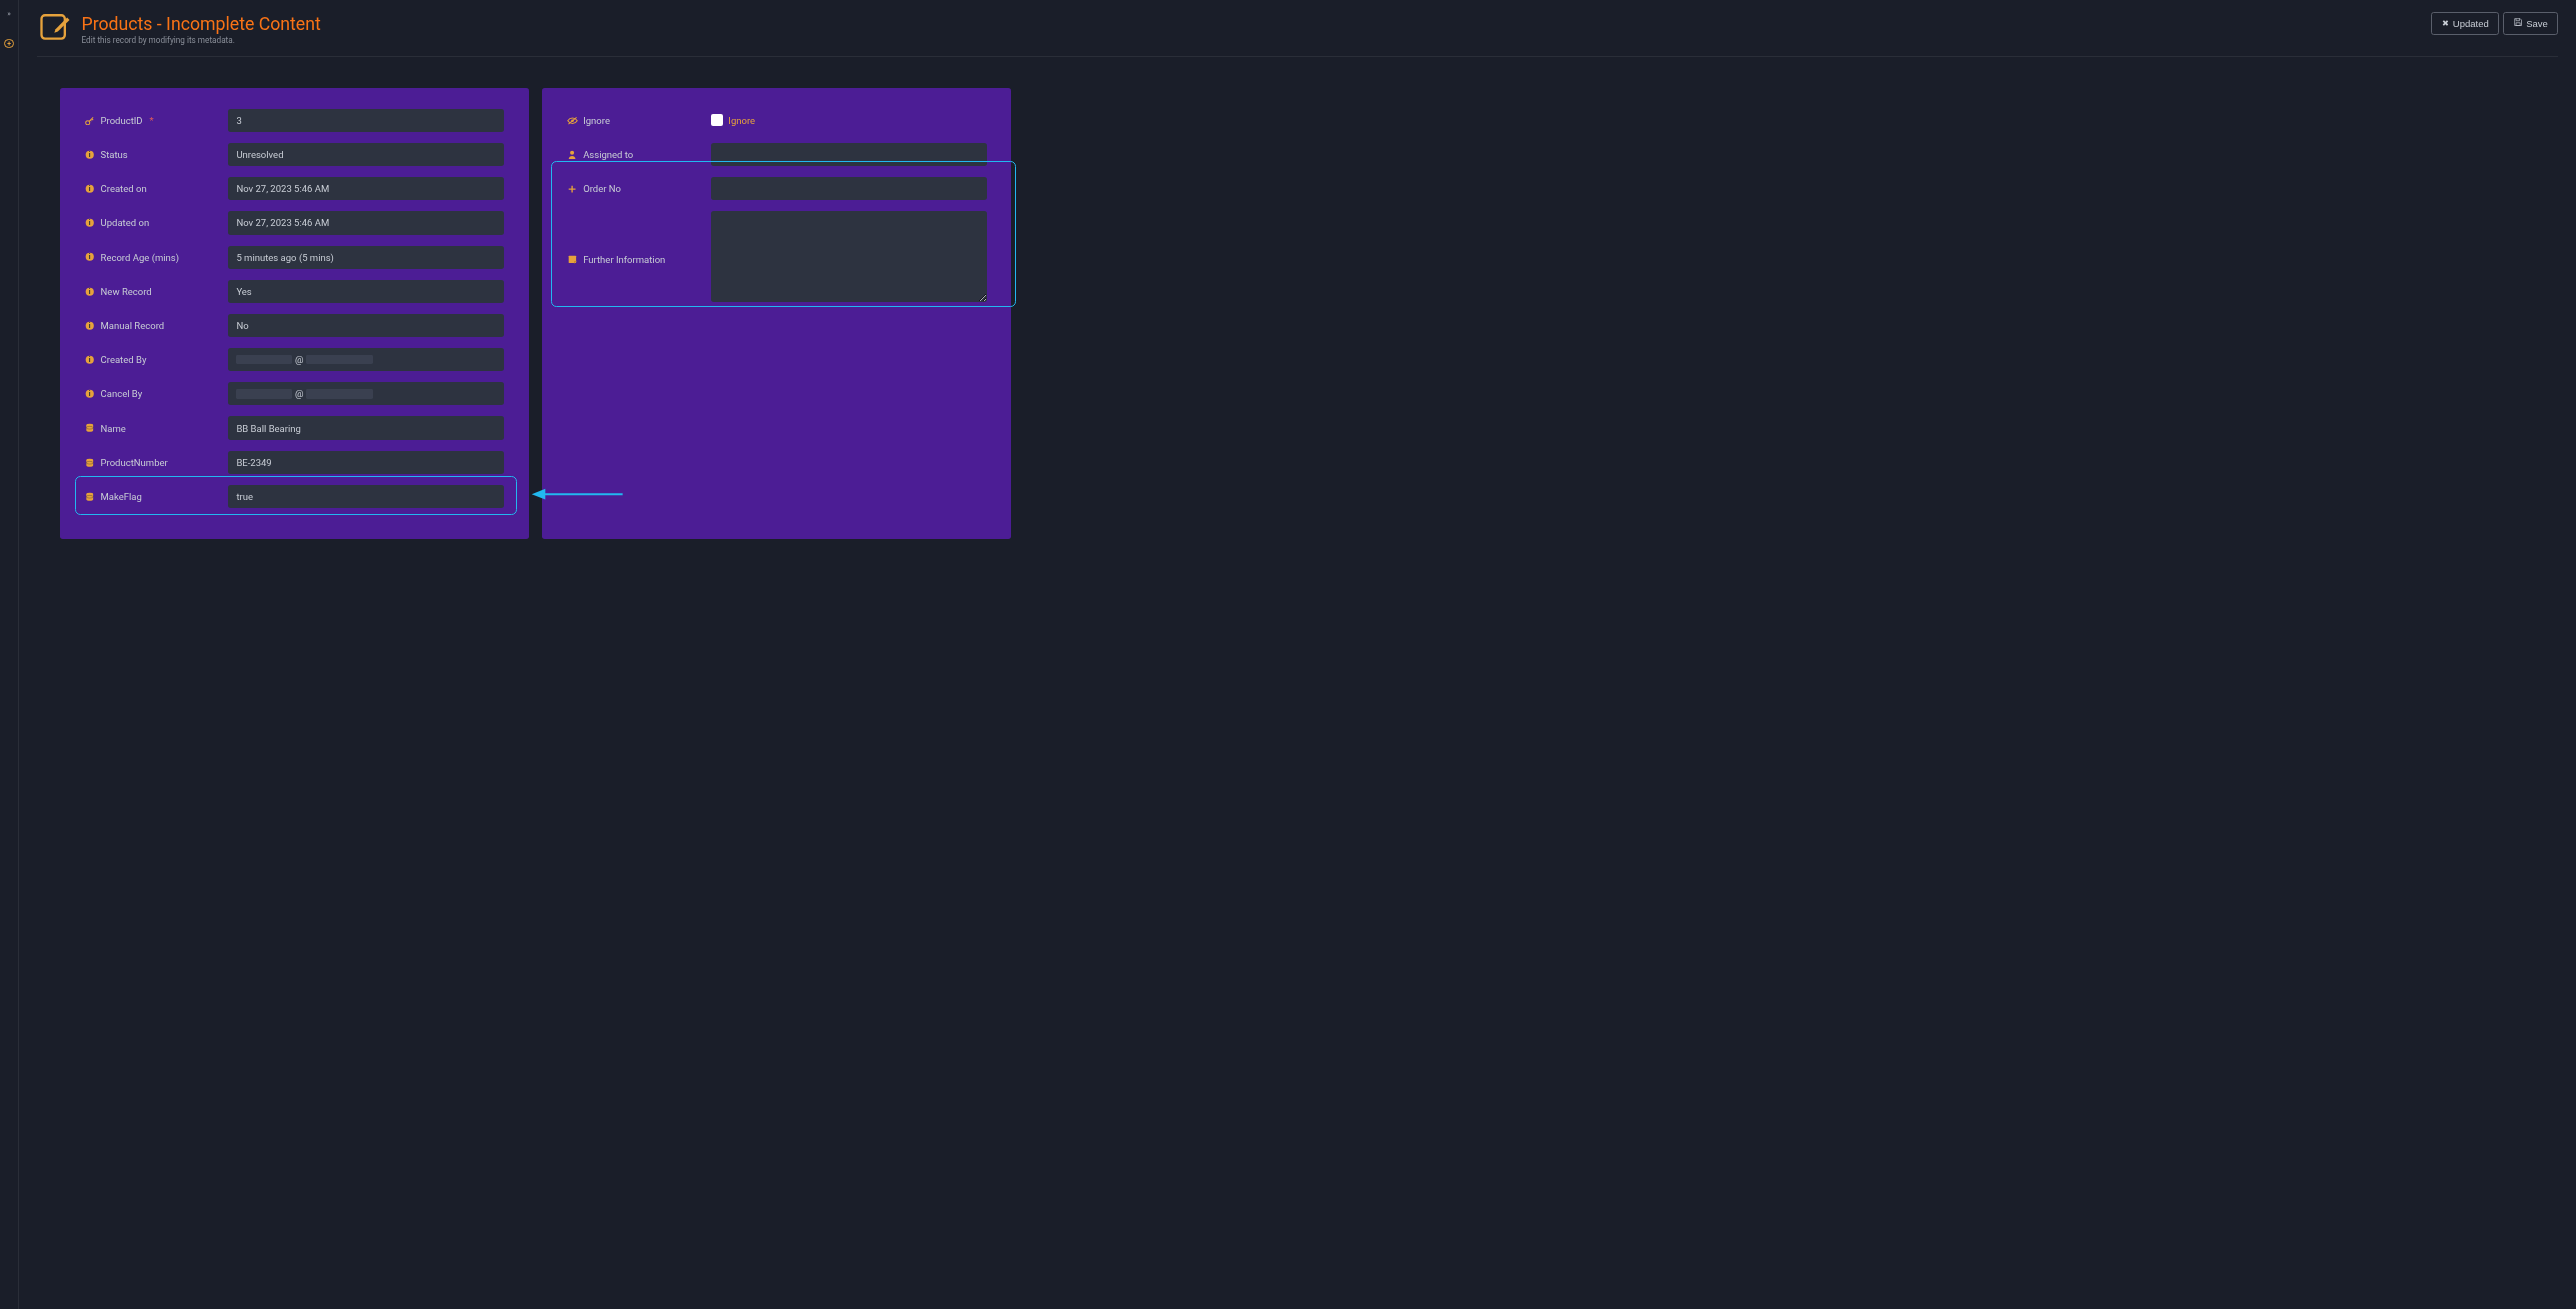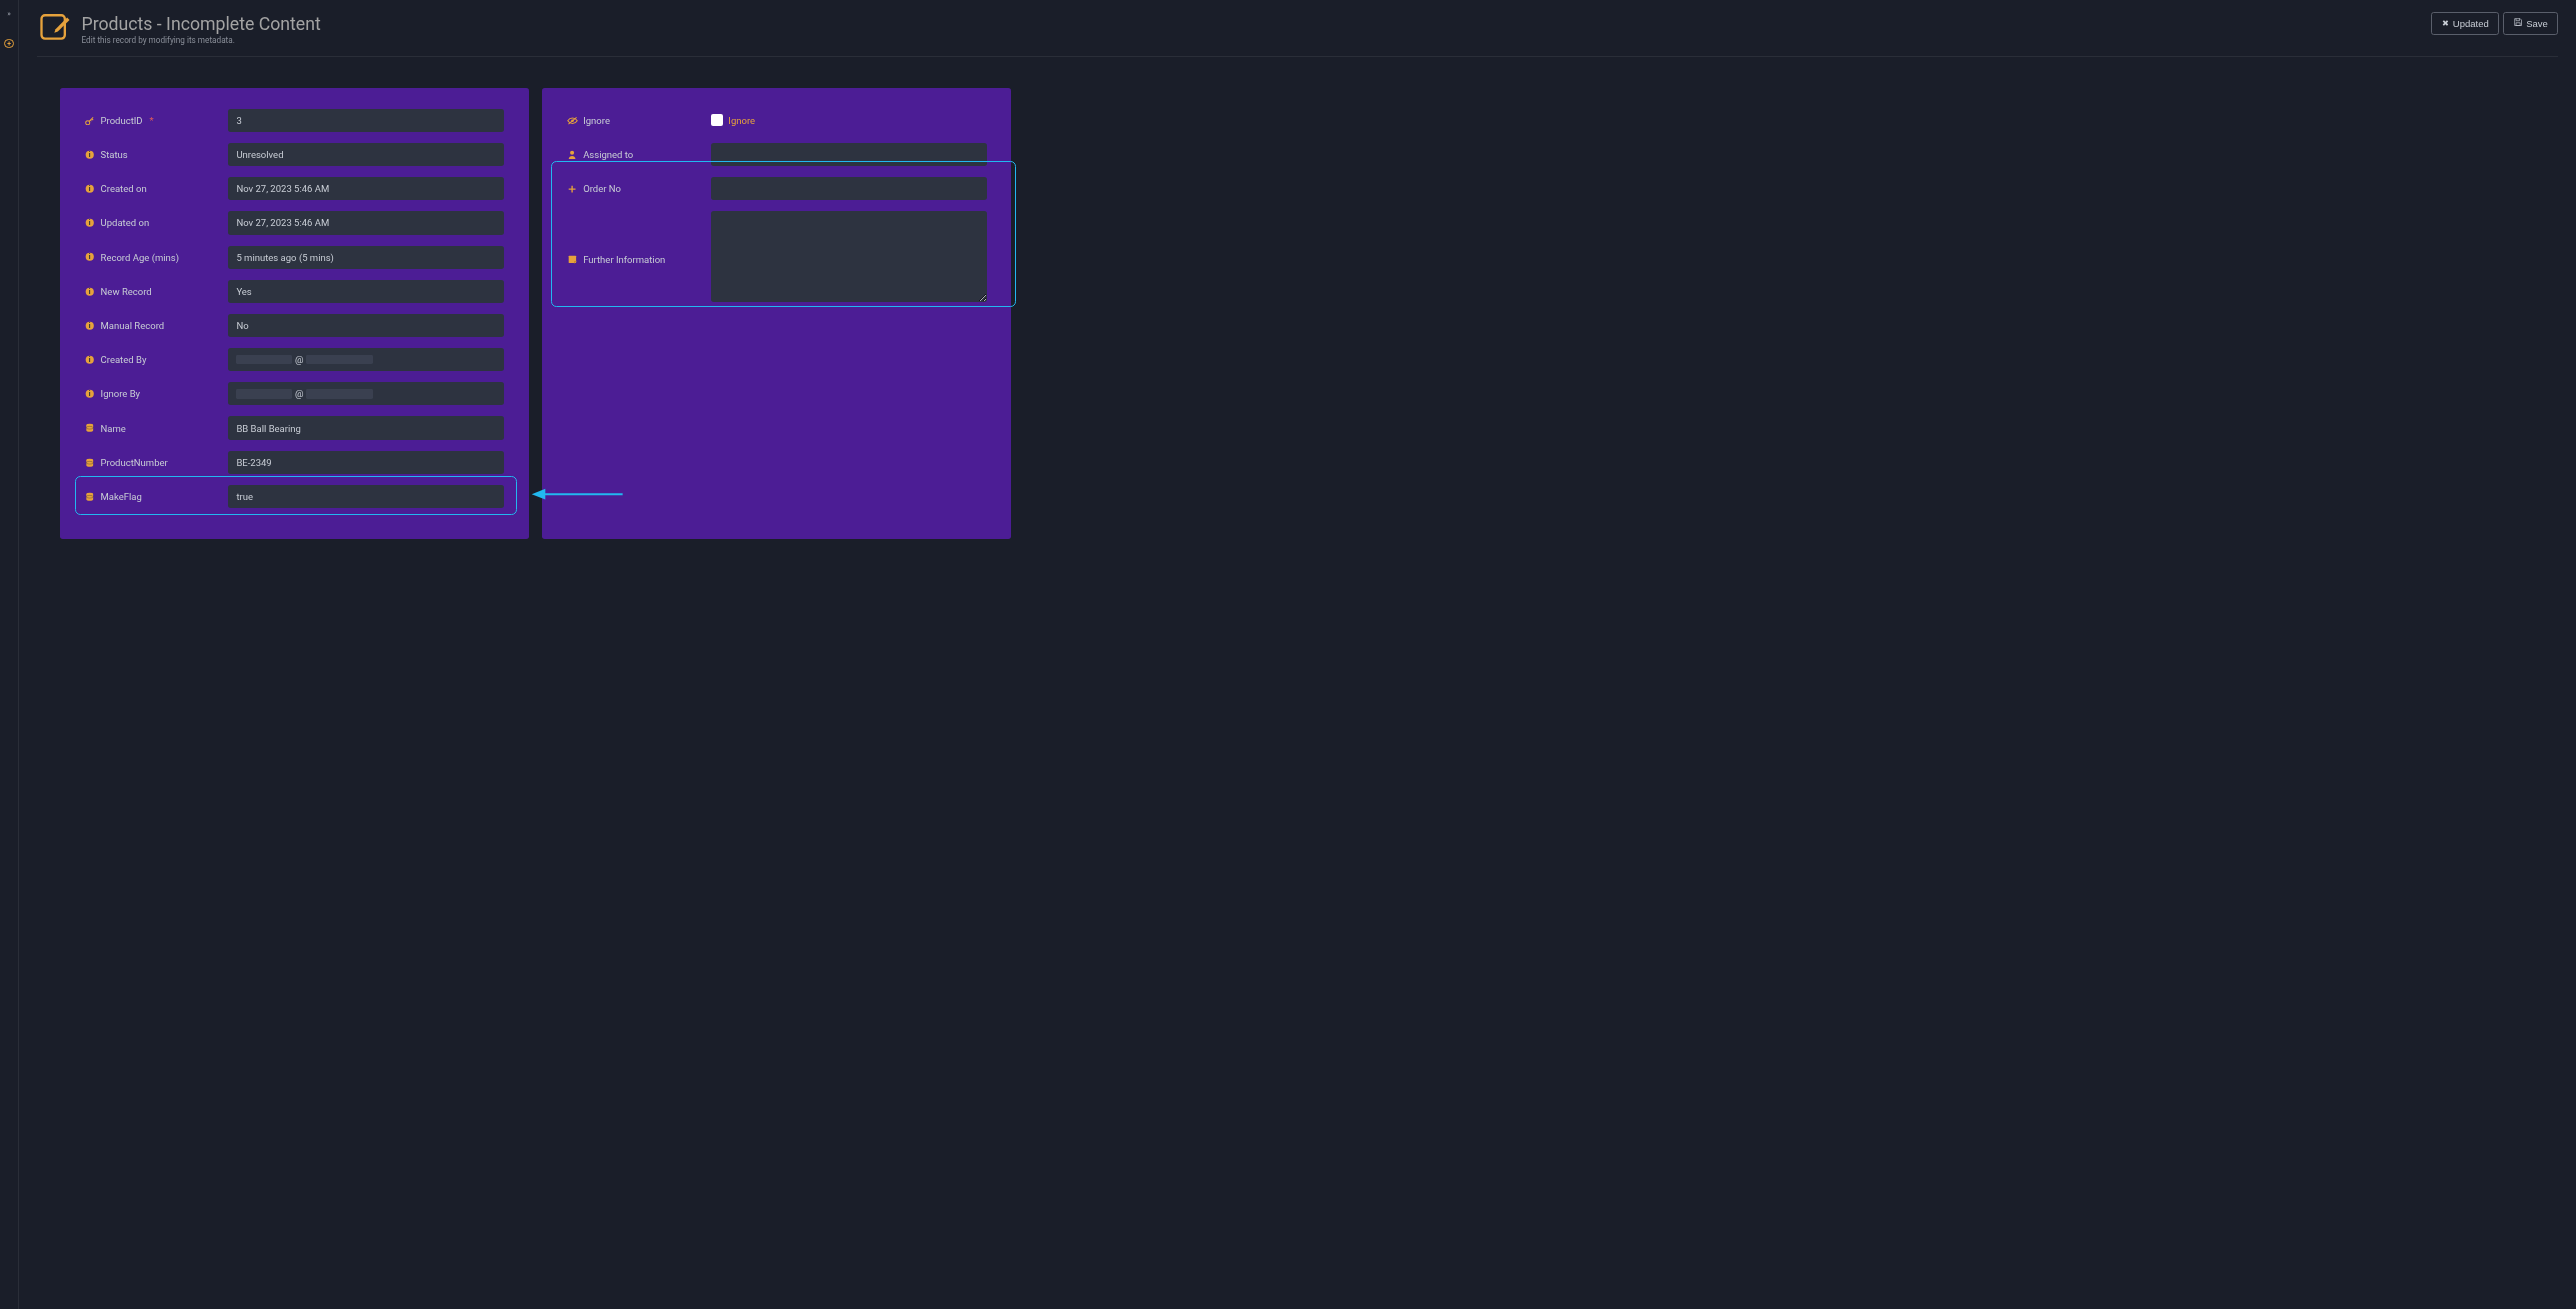--- a/index.html
+++ b/index.html
@@ -75,21 +75,21 @@
     align-items: center;
     justify-content: center;
   }
   .edit-icon-big svg {
     width: 35px;
     height: 33px;
   }
   .title-block h1 {
     font-size: 17.7px;
     font-weight: 400;
-    color: #a3a3a3;
+    color: #f97316;
     margin-top: 4.1px;
   }
   .subtitle {
     font-size: 8.2px;
     color: #8a8f99;
     margin-top: 1.4px;
   }
   .header-buttons {
     display: flex;
     gap: 4.1px;
@@ -403,21 +403,21 @@
         </div>
 
         <div class="field-row">
           <div class="field-label">
             <span class="field-icon">
               <svg width="9.5" height="9.5" viewBox="0 0 14 14" style="font-size:13px">
                   <circle cx="7" cy="7" r="6" fill="#e6a23c"></circle>
                   <text x="7" y="11" text-anchor="middle" fill="#242936" font-size="10" font-weight="bold">i</text>
                 </svg>
             </span>
-            <span>Ignore By</span>
+            <span>Cancel By</span>
           </div>
           <div class="redacted-wrap">
             <span class="redacted" style="width:56px"></span>
             <span>@</span>
             <span class="redacted" style="width:67px"></span>
           </div>
         </div>
 
         <div class="field-row">
           <div class="field-label">

